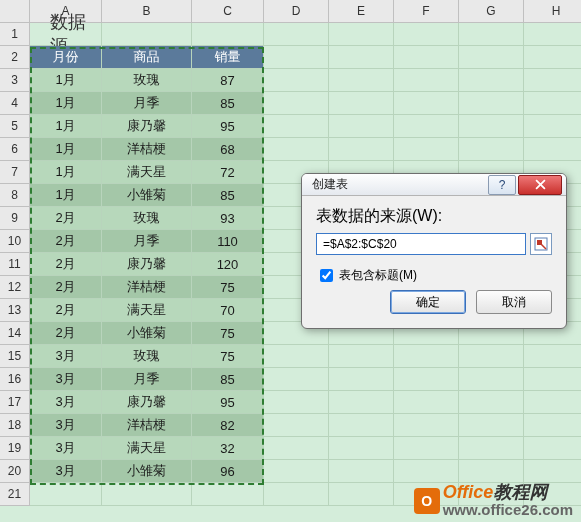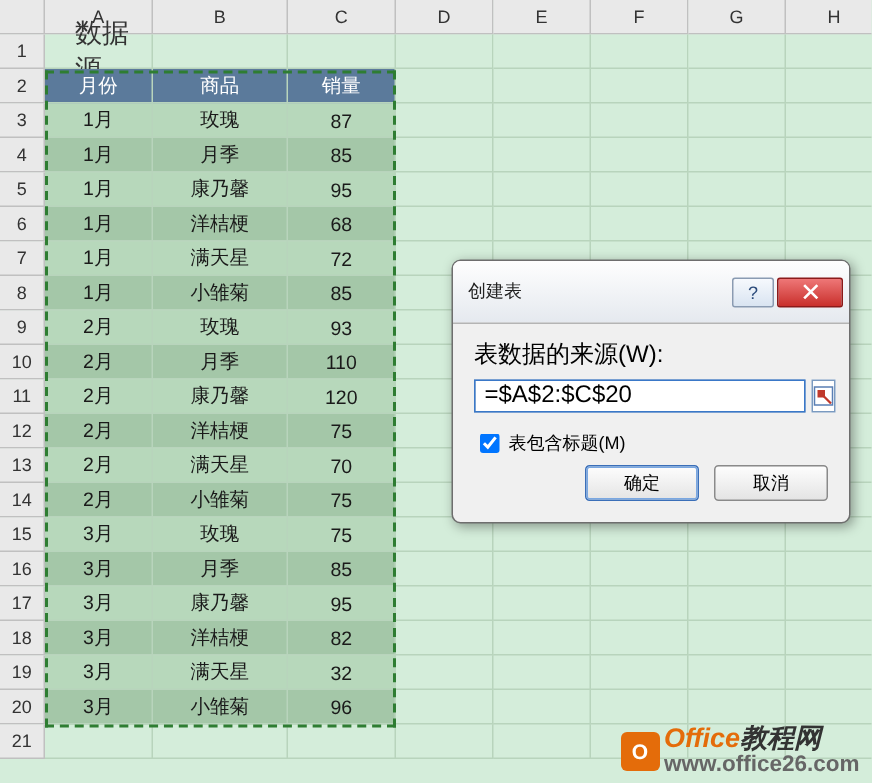--- a/index.html
+++ b/index.html
@@ -73,21 +73,21 @@
       top: 173px;
       width: 266px;
       background: #f0f0f0;
       border: 1px solid #6e6e6e;
       box-shadow: 2px 2px 8px rgba(0,0,0,.35);
       z-index: 20;
       border-radius: 6px;
       overflow: hidden;
     }
     .titlebar {
-      height: 42px;
+      height: 22px;
       background: linear-gradient(to bottom, #fefefe, #e5e9ef);
       border-bottom: 1px solid #b4b4b4;
       display: flex;
       align-items: center;
       padding: 0 0 0 10px;
       font-size: 12px;
       color: #222;
     }
     .titlebar .spacer { flex: 1; }
     .help-btn {
@@ -119,21 +119,21 @@
     .range-row {
       display: flex;
       align-items: center;
       margin-bottom: 12px;
     }
     .range-input {
       flex:1;
       height: 22px;
       border: 1px solid #7a9ac0;
       background: #fff;
-      font-size: 16px;
+      font-size: 12px;
       padding: 0 6px;
       font-family: inherit;
       outline: 1px solid #3a78c8;
       outline-offset:-1px;
     }
     .range-picker {
       width: 22px; height:22px;
       border: 1px solid #7a9ac0;
       margin-left:4px;
       display:flex;align-items:center;justify-content:center;

